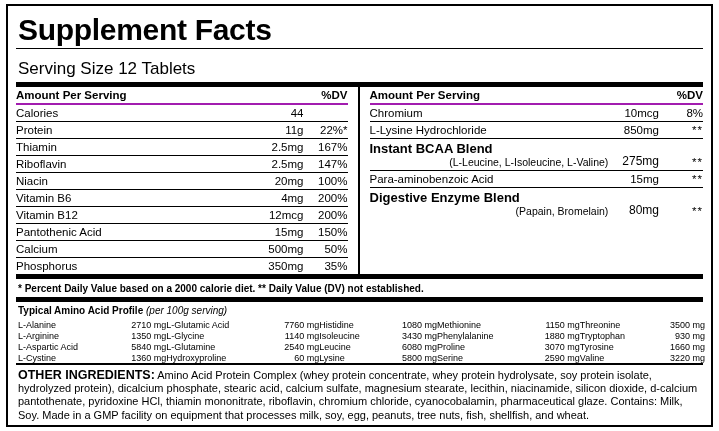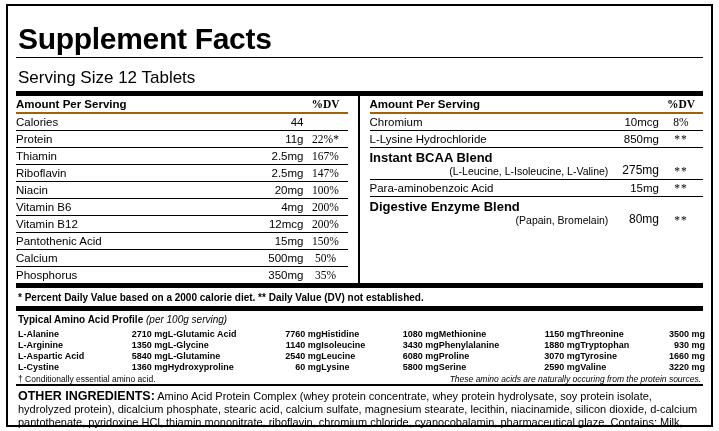--- a/index.html
+++ b/index.html
@@ -9,21 +9,21 @@
     font-family:"Liberation Sans", sans-serif;
     color:#000;
     overflow:hidden;
   }
   .panel{
     position:absolute;
     left:6px;top:4px;
     width:707px;height:423px;
     border:2px solid #000;
     box-sizing:border-box;
-    padding:16px 8px 2px 8px;
+    padding:7px 8px 2px 8px;
   }
   .title{
     font-size:30px;
     font-weight:bold;
     letter-spacing:-0.3px;
     line-height:34px;
     margin:0 0 0 2px;
   }
   .rule-thin{height:1px;background:#000;margin:1px 0 0 0;}
   .rule-med{height:2px;background:#000;}
@@ -47,27 +47,27 @@
     border-collapse:collapse;
     font-size:11.5px;
   }
   table.nf td{
     padding:2px 0 2px 0;
     border-bottom:1px solid #000;
     vertical-align:bottom;
   }
   table.nf tr.hdr td{
     font-weight:bold;
-    border-bottom:2px solid #a16207;
+    border-bottom:2px solid #a21caf;
     padding-bottom:2px;
   }
   table.nf tr.last td{border-bottom:none;}
   td.nm{text-align:left;}
   td.amt{text-align:right;padding-right:6px;white-space:nowrap;}
-  td.dv{text-align:center;width:44px;white-space:nowrap;font-family:Liberation Serif, serif;}
+  td.dv{text-align:right;width:44px;white-space:nowrap;}
   .sub{
     font-size:10.5px;
     padding-left:14px;
     display:block;
     font-weight:normal;
     text-align:right;
   }
   .bigrow .nm{font-size:13px;font-weight:bold;}
   .bigrow .amt{font-size:12px;}
   .footnote{
@@ -80,21 +80,21 @@
     font-weight:bold;
     margin:3px 0 3px 2px;
   }
   .aa-title span.it{font-weight:normal;font-style:italic;}
   table.aa{
     width:100%;
     border-collapse:collapse;
     font-size:9px;
     margin-left:2px;
   }
-  table.aa td{padding:0.5px 0;vertical-align:top;white-space:nowrap;font-weight:bold;}
+  table.aa td{padding:0.5px 0;vertical-align:top;white-space:nowrap;}
   td.aan{padding-right:4px;}
   td.aav{text-align:right;padding-right:18px;}
   .aa-foot{
     display:flex;
     justify-content:space-between;
     font-size:8.5px;
     margin:2px 2px 0 2px;
   }
   .aa-foot .right{font-style:italic;}
   .other{
@@ -279,24 +279,20 @@
         <td class="aan">Lysine</td>
         <td class="aav">5800 mg</td>
         <td class="aan">Serine</td>
         <td class="aav">2590 mg</td>
         <td class="aan">Valine</td>
         <td class="aav">3220 mg</td>
       </tr>
     </tbody>
   </table>
 
-  <div class="aa-foot">
-    <div class="left">† Conditionally essential amino acid.</div>
-    <div class="right">These amino acids are naturally occuring from the protein sources.</div>
-  </div>
 
   <div class="rule-med"></div>
 
   <div class="other">
     <b>OTHER INGREDIENTS:</b><span> Amino Acid Protein Complex (whey protein concentrate, whey protein hydrolysate, soy protein isolate, hydrolyzed protein), dicalcium phosphate, stearic acid, calcium sulfate, magnesium stearate, lecithin, niacinamide, silicon dioxide, d-calcium pantothenate, pyridoxine HCl, thiamin mononitrate, riboflavin, chromium chloride, cyanocobalamin, pharmaceutical glaze. Contains: Milk, Soy. Made in a GMP facility on equipment that processes milk, soy, egg, peanuts, tree nuts, fish, shellfish, and wheat.</span>
   </div>
 
 </div>
 
 </body></html>

